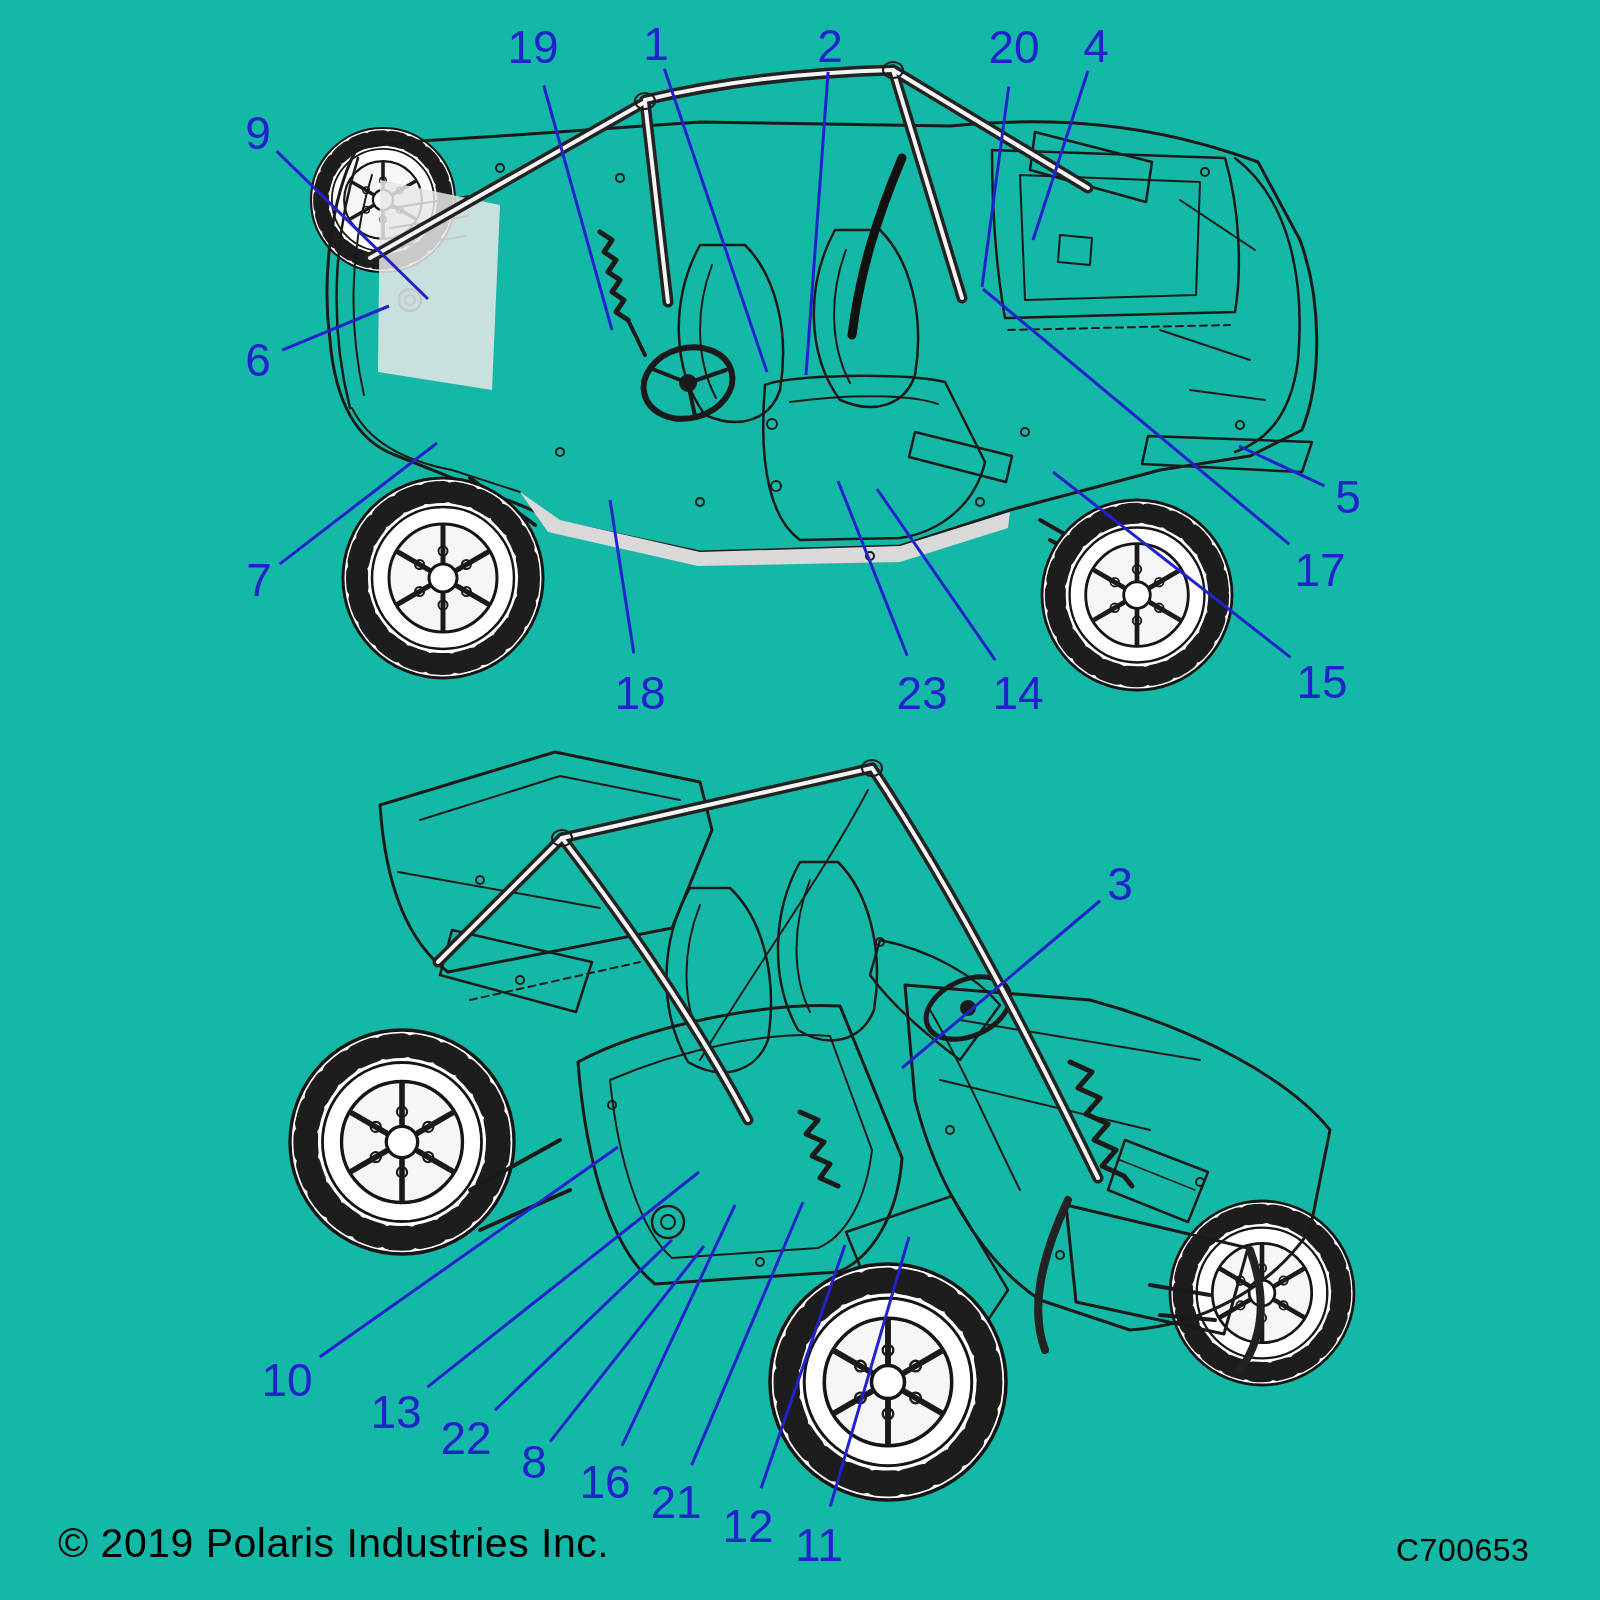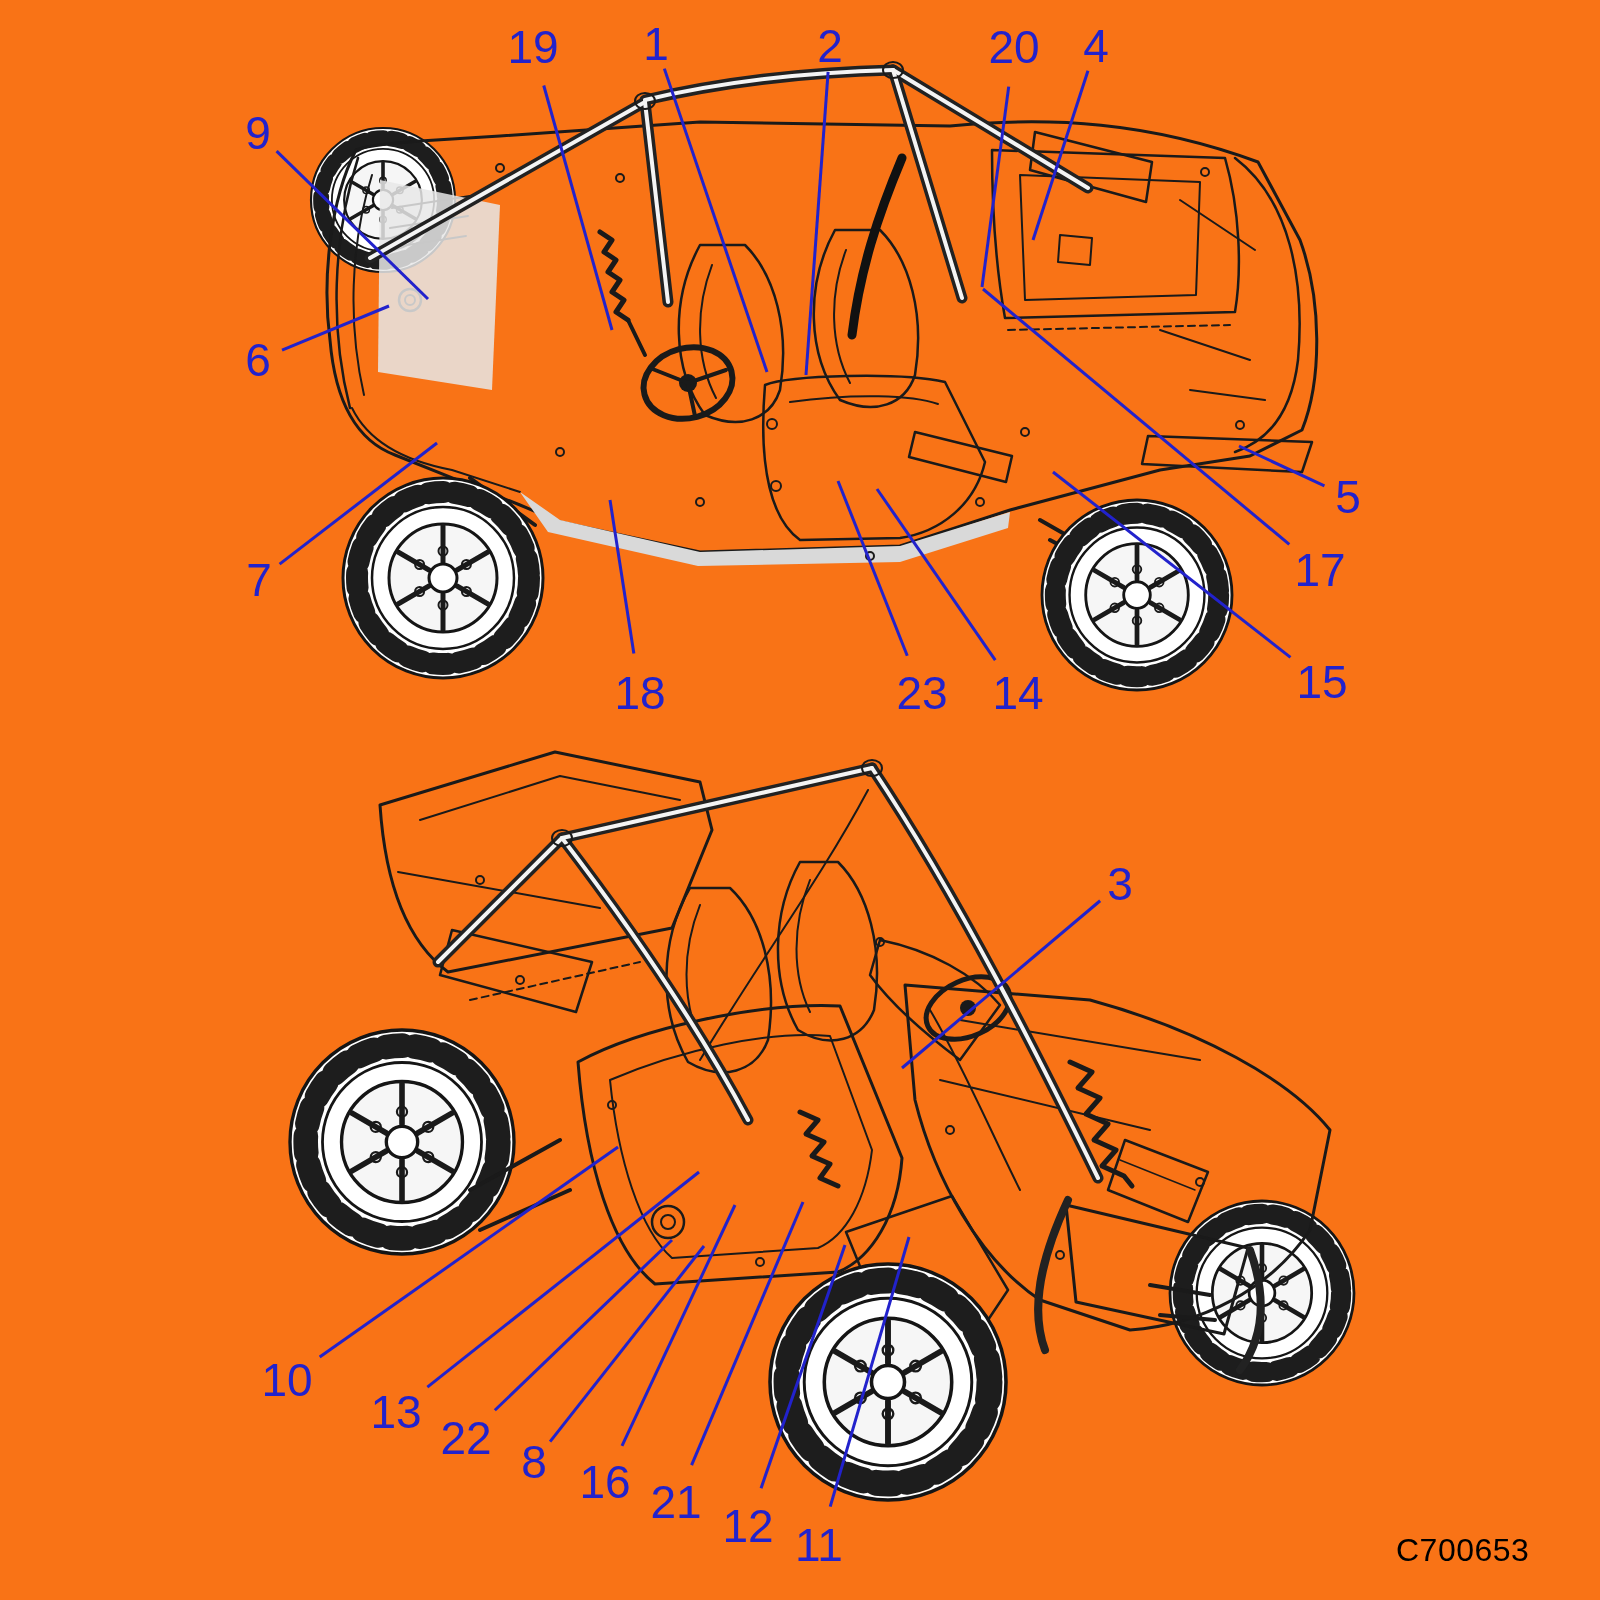--- a/index.html
+++ b/index.html
@@ -1,17 +1,17 @@
 <!DOCTYPE html>
 <html style="--callout: #2222cc;"><head>
 <meta charset="utf-8">
 <style>
   html,body{margin:0;padding:0;background:#fff;}
   body{width:1600px;height:1600px;overflow:hidden;font-family:"Liberation Sans",sans-serif;}
-  .stage{position:relative;width:1600px;height:1600px;background:#f97316;}
+  .stage{position:relative;width:1600px;height:1600px;background:#14b8a6;}
   .stage > svg{position:absolute;left:0;top:0;}
   .footer-text{position:absolute;color:#000;white-space:nowrap;letter-spacing:0.5px;}
   #copyright{left:58px;top:1520px;font-size:41px;}
   #diagram-code{left:1396px;top:1532px;font-size:32px;}
   .leader{stroke:var(--callout,#2222cc);stroke-width:3;fill:none;}
   .callout-num{fill:var(--callout,#2222cc);font-family:"Liberation Sans",sans-serif;
                font-size:46px;text-anchor:middle;}
   .ln{stroke:#1a1a1a;fill:none;}
 </style>
 </head>
@@ -269,15 +269,16 @@
         <text x="605" y="1498" class="callout-num">16</text>
         <line x1="691.5936102879275" y1="1465.1647001072579" x2="803" y2="1202" class="leader"></line>
         <text x="676" y="1518" class="callout-num">21</text>
         <line x1="761.0520671087302" y1="1488.1893726025446" x2="845" y2="1245" class="leader"></line>
         <text x="748" y="1542" class="callout-num">12</text>
         <line x1="830.2191459500901" y1="1506.6055894152473" x2="909" y2="1237" class="leader"></line>
         <text x="819" y="1561" class="callout-num">11</text>
       </g>
 </svg>
 
+<div id="copyright" class="footer-text">© 2019 Polaris Industries Inc.</div>
 <div id="diagram-code" class="footer-text">C700653</div>
 
 </div>
 
 </body></html>

